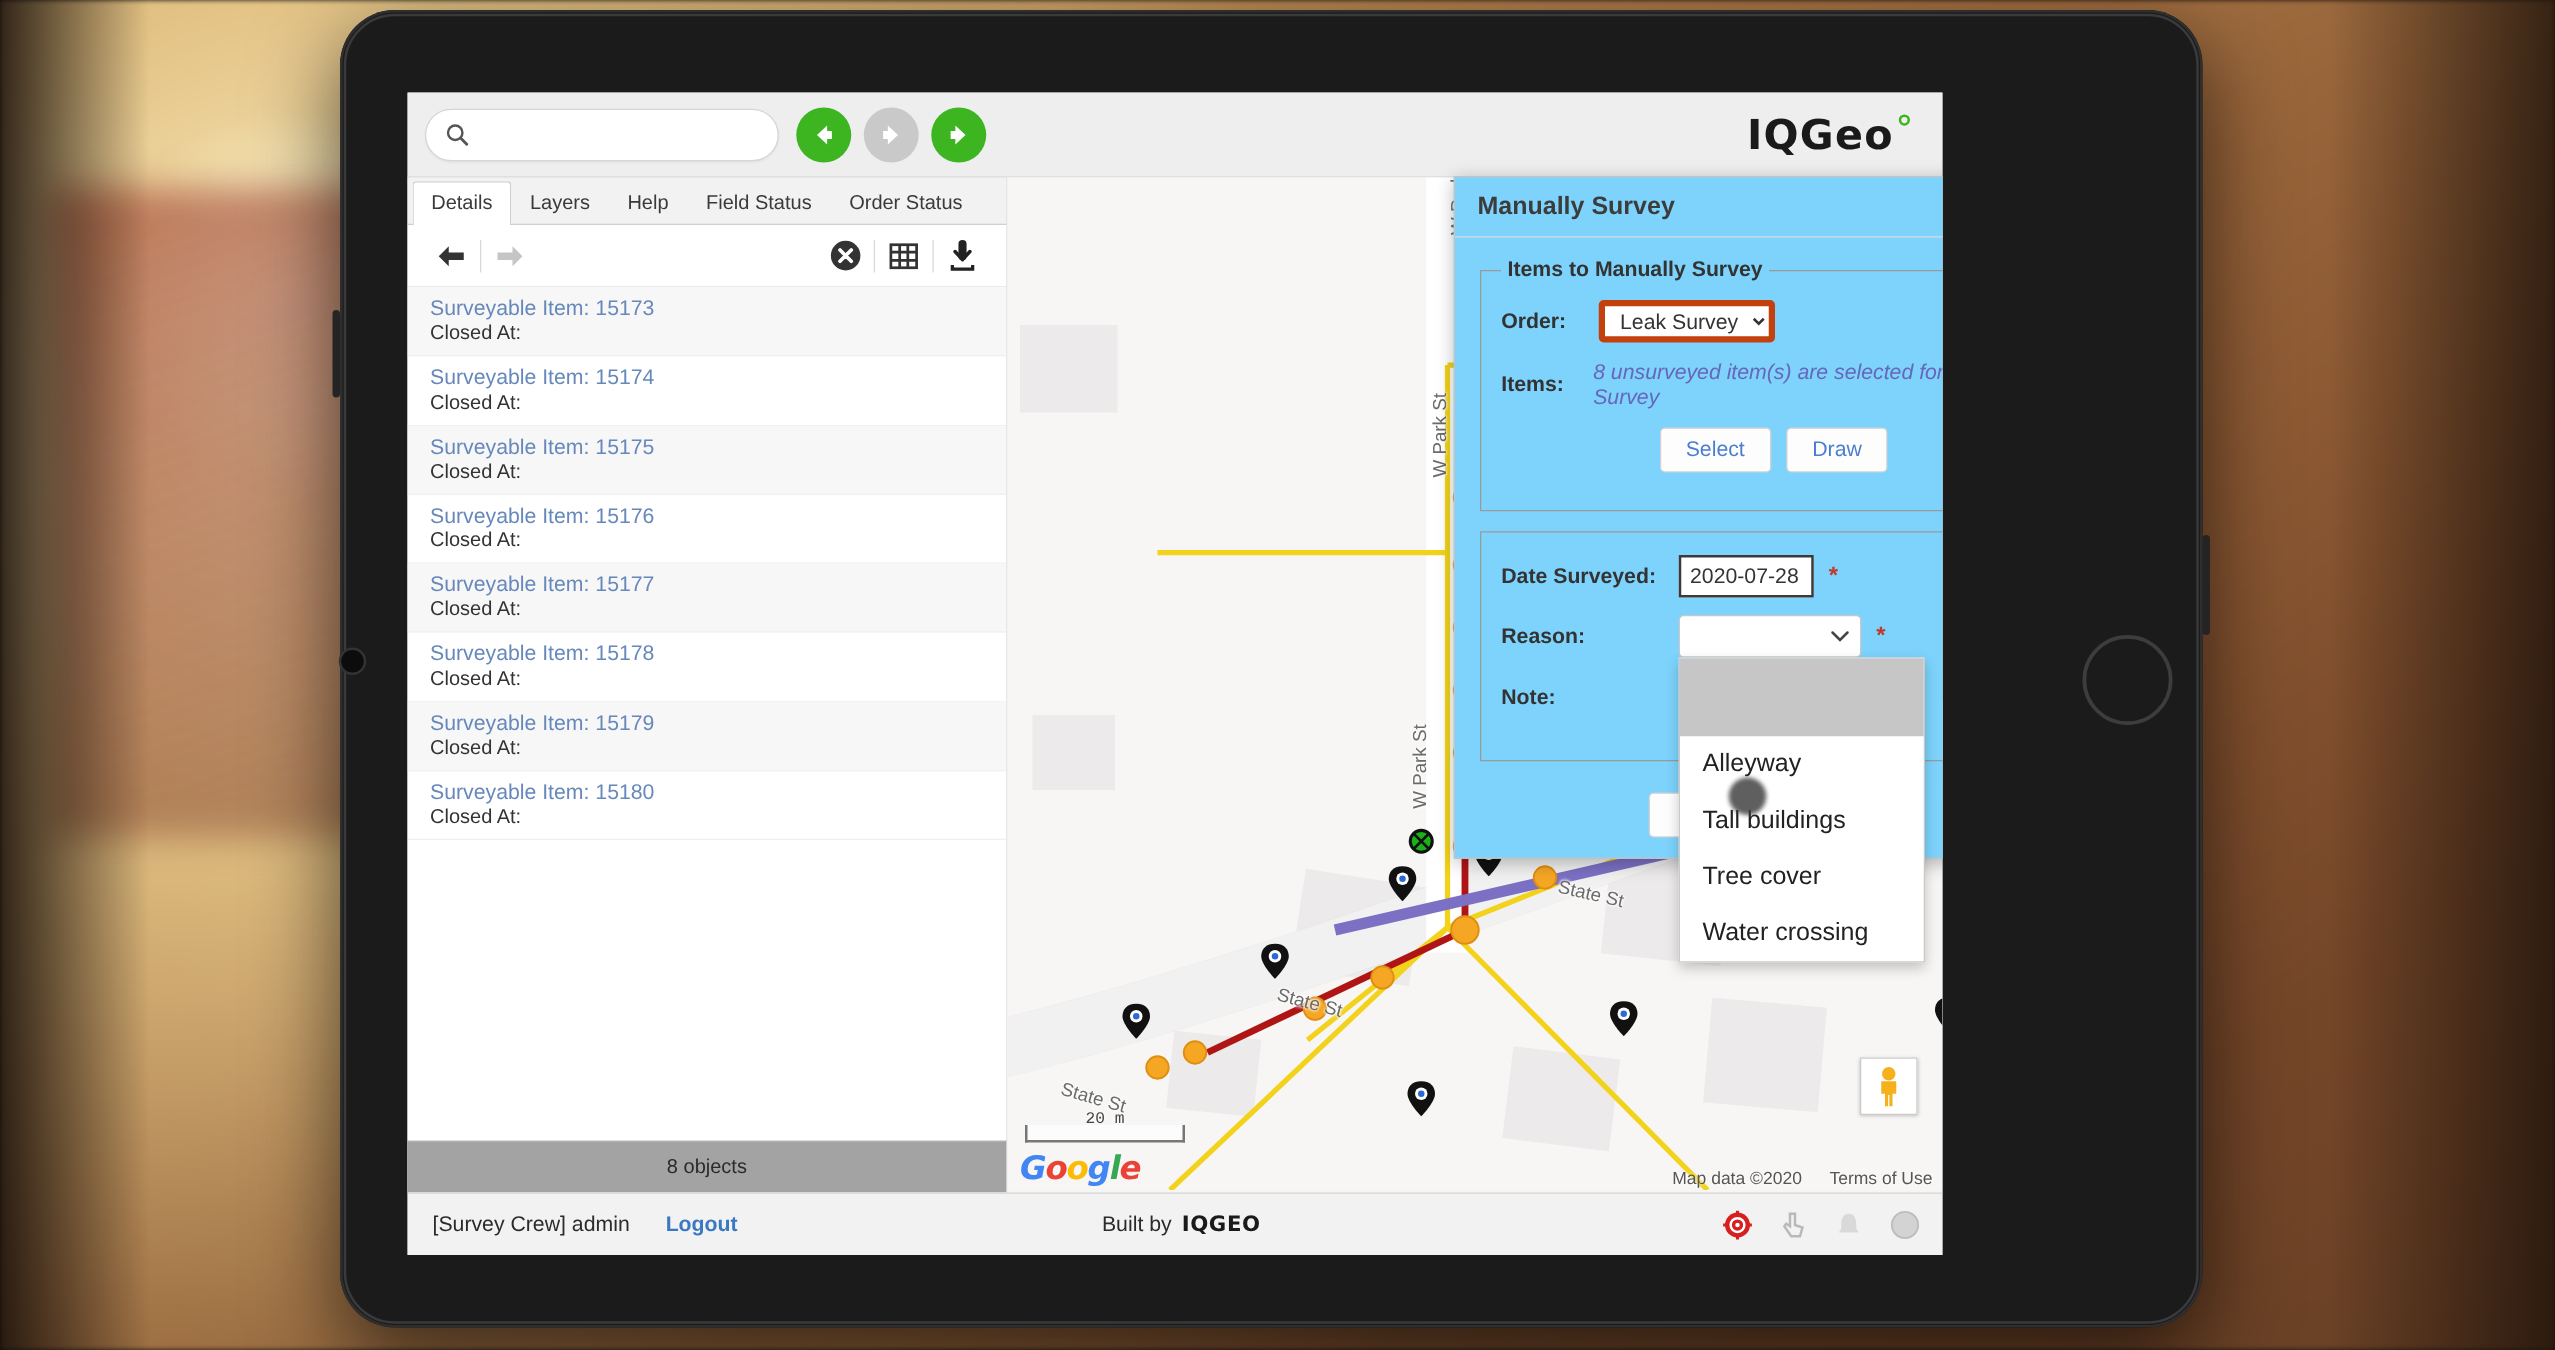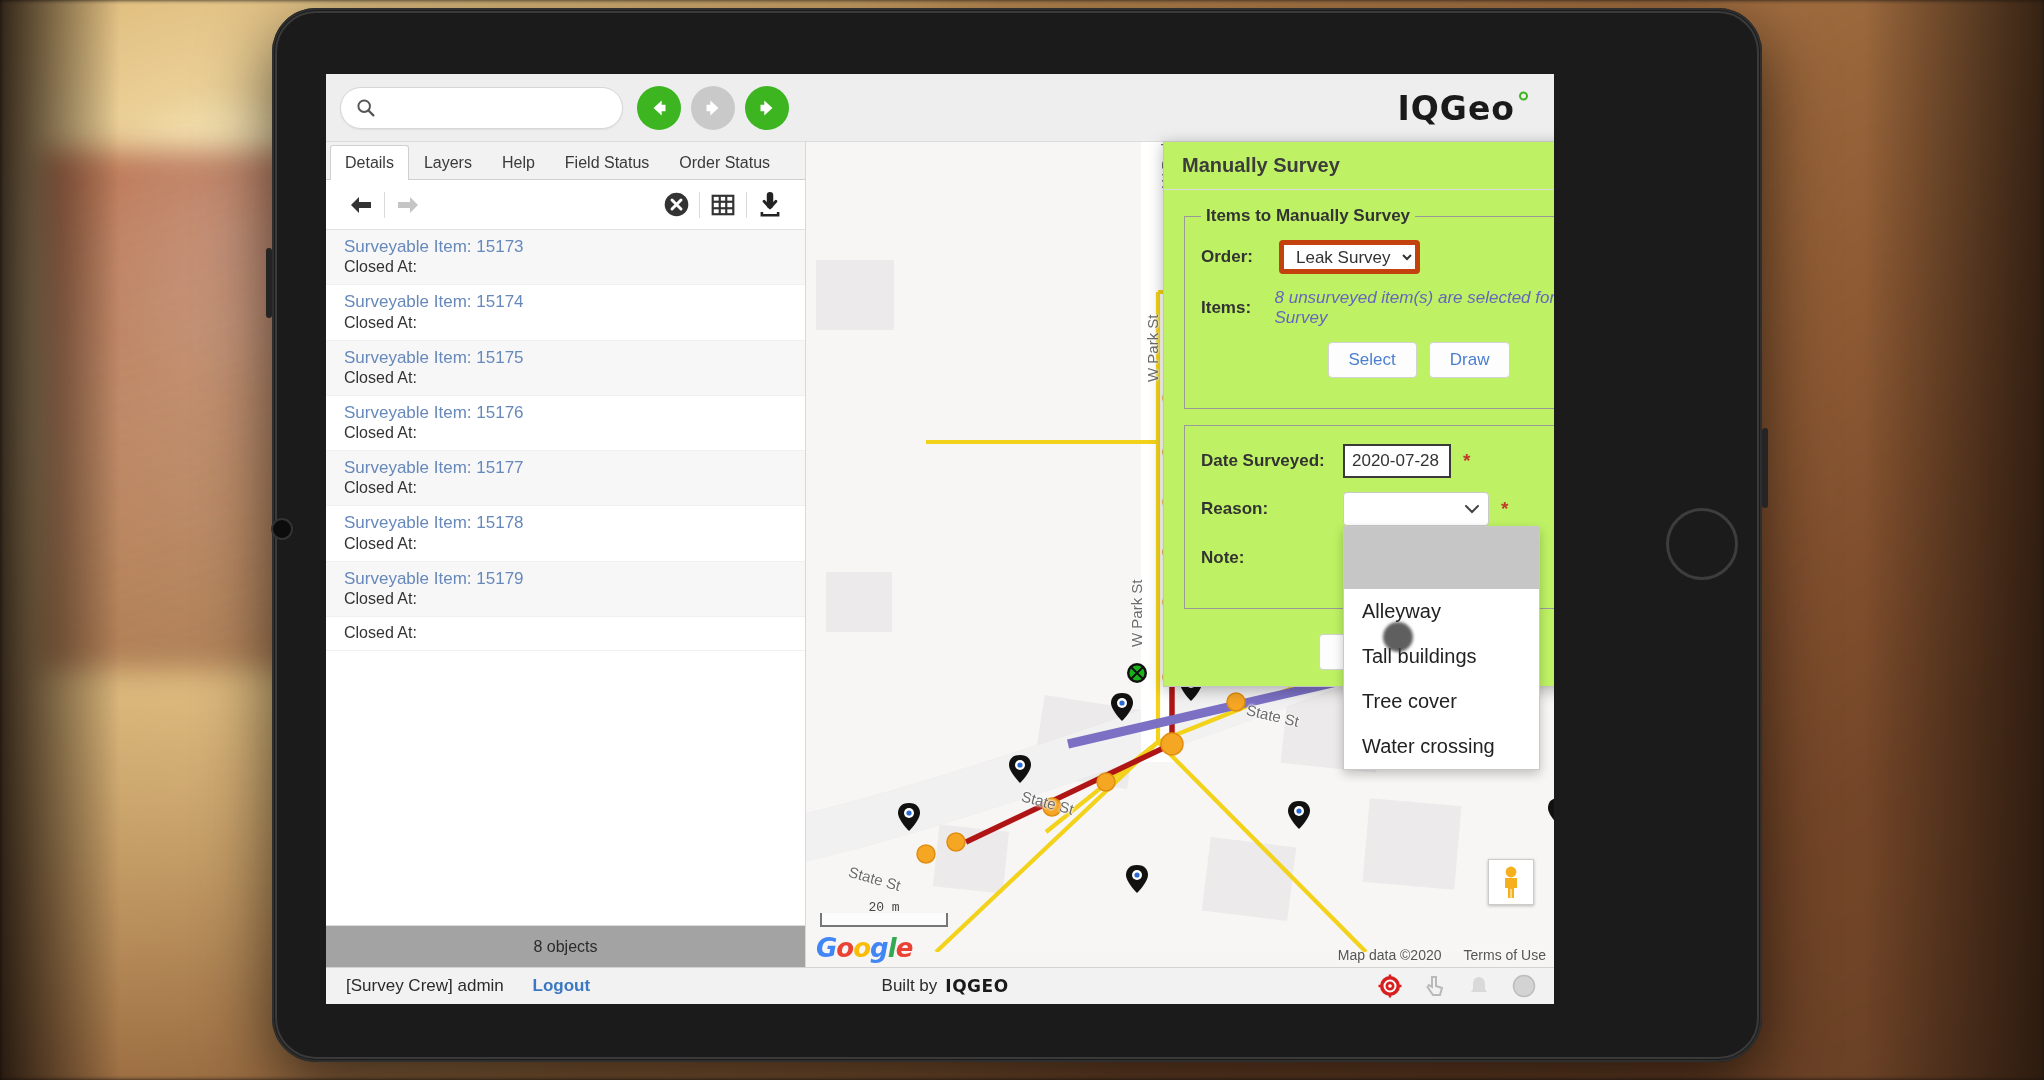--- a/index.html
+++ b/index.html
@@ -211,42 +211,42 @@
     font-style:italic;
   }
   .map-attrib {
     position:absolute; right:8px; bottom:4px; display:flex; gap:22px;
     font-size:14px; color:#555; text-shadow:0 0 3px #fff;
   }
   .map-attrib span { cursor:pointer; }
 
   
   .footer {
-    height:37px; flex:0 0 auto; background:#f2f2f2;
+    height:50px; flex:0 0 auto; background:#f2f2f2;
     border-top:1px solid #d3d3d3;
     display:flex; align-items:center; padding:0 20px;
     font-size:17px; color:#2b2b2b; position:relative;gap:12px;
   }
   .footer a { color:#3b78c3; text-decoration:none; font-weight:bold; cursor:pointer; }
   .built-by {
     position:absolute; left:50%; transform:translateX(-46%);
     display:flex; align-items:flex-start; gap:8px; font-size:17px; color:#2b2b2b;
   }
   .built-logo {
     font-family:"DejaVu Sans",sans-serif; font-weight:bold;
     font-size:17px; letter-spacing:.5px; color:#1a1a1a;
   }
   .footer-icons {
     position:absolute; right:18px; display:flex; align-items:center; gap:22px;
   }
 
   
   .modal {
     position:absolute; left:837px; top:67px; width:512px;
-    background:#bef264;
+    background:#7dd3fc;
     border:1px solid #c4c4c4;
     box-shadow:0 3px 14px rgba(0,0,0,.28);
     z-index:50;
   }
   .modal-head {
     height:48px; display:flex; align-items:center;
     border-bottom:1px solid #dcdcdc; padding:0 18px;
   }
   .modal-title { font-size:20px; font-weight:bold; color:#3c3c3c; }
   .modal-body { padding:16px 20px 10px; }
@@ -449,20 +449,21 @@
           </div>
           <div class="list-item">
             <div class="li-title">Surveyable Item: 15178</div>
             <div class="li-sub">Closed At:</div>
           </div>
           <div class="list-item">
             <div class="li-title">Surveyable Item: 15179</div>
             <div class="li-sub">Closed At:</div>
           </div>
           <div class="list-item">
+            <div class="li-title">Surveyable Item: 15180</div>
             <div class="li-sub">Closed At:</div>
           </div>
         </div>
 
         <div class="obj-count">8 objects</div>
       </div>
 
       <div class="map-pane">
         <svg class="map-canvas" viewBox="0 0 748 810" preserveAspectRatio="none">
           <rect x="0" y="0" width="748" height="810" fill="#f7f6f4"></rect>

